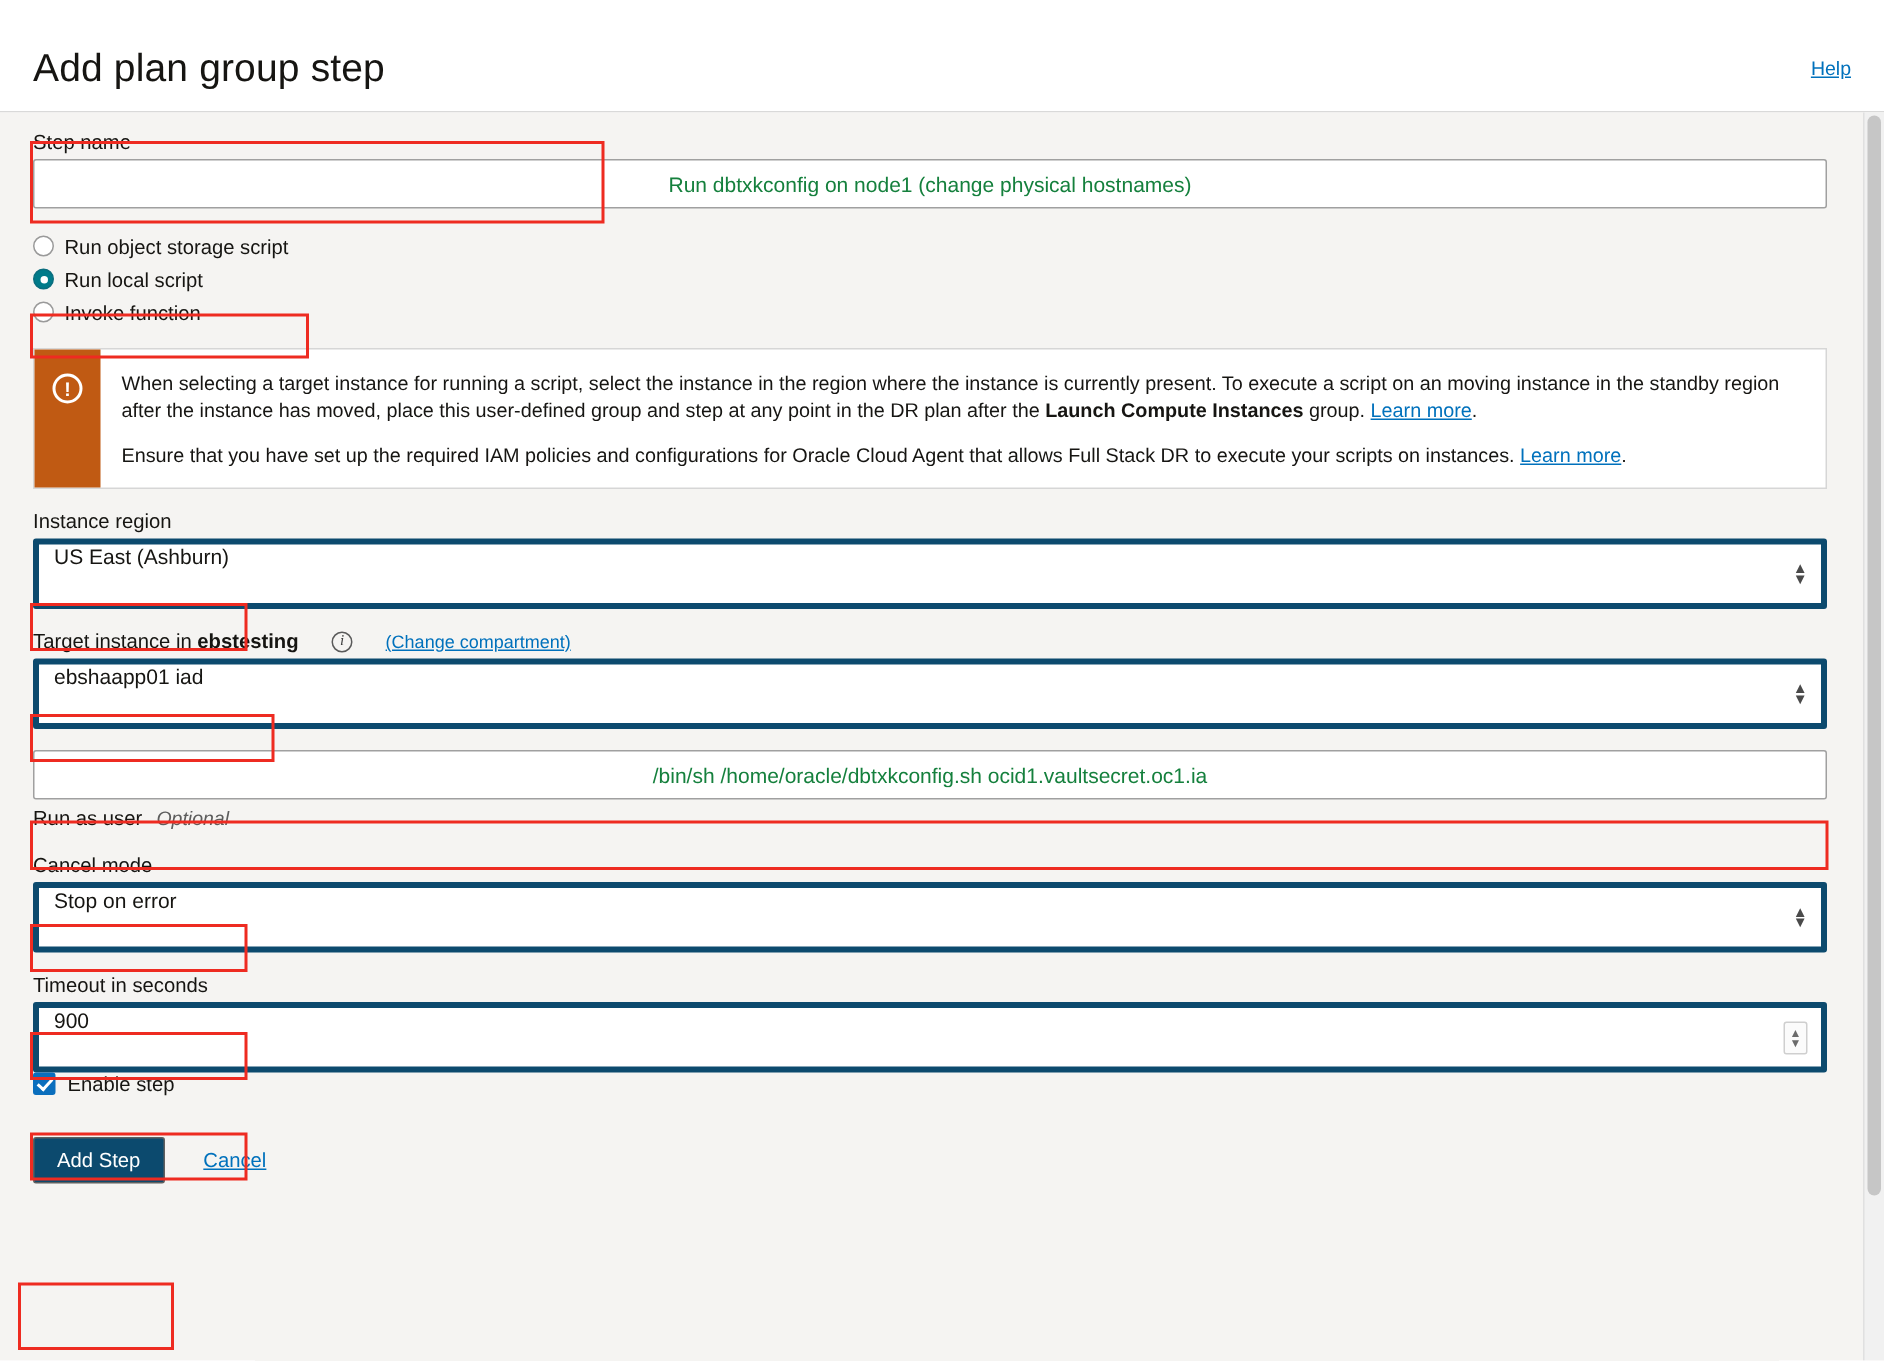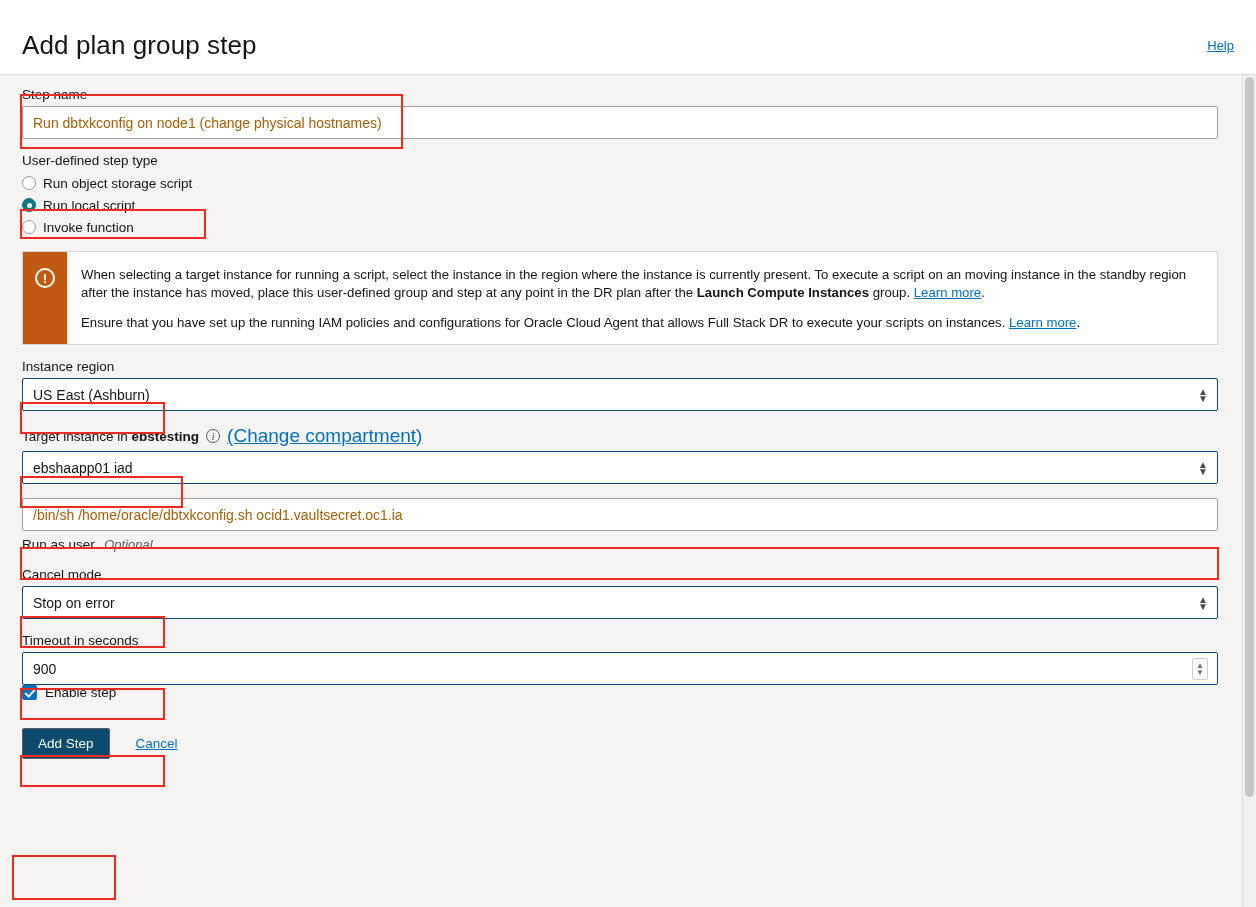--- a/index.html
+++ b/index.html
@@ -59,37 +59,37 @@
   .group { margin-bottom: 0; }
 
   .text-input {
     width: 1196px;
     height: 33px;
     box-sizing: border-box;
     border: 1px solid #a0a0a0;
     border-radius: 2px;
     background: #ffffff;
     font-size: 14px;
-    color: #a16207;
+    color: #15803d;
     padding: 0 10px;
     font-family: "Liberation Sans", sans-serif;
     outline: none;
+    text-align: center;
   }
   .select-like {
     width: 1196px;
-    height: 33px;
-    box-sizing: border-box;
-    border: 1px solid #0c4a6e;
+    height: 47px;
+    box-sizing: border-box;
+    border: 4px solid #0c4a6e;
     border-radius: 2px;
     background: #ffffff;
     font-size: 14px;
     color: #161512;
     padding: 0 10px;
     display: flex;
-    align-items: center;
     position: relative;
   }
   .select-like .caret {
     position: absolute;
     right: 9px;
     top: 0;
     bottom: 0;
     display: flex;
     flex-direction: column;
     justify-content: center;
@@ -271,73 +271,72 @@
   .scrollbar .thumb {
     position: absolute;
     top: 2px;
     left: 2px;
     width: 9px;
     height: 720px;
     background: #c6c6c6;
     border-radius: 5px;
   }
 
-  .inline-label-row { display: flex; align-items: center; gap: 7px; }
+  .inline-label-row { display: flex; align-items: center; gap: 22px; }
   .info-circle {
     width: 14px; height: 14px;
     border-radius: 50%;
     border: 1px solid #5a5a5a;
     color: #3d3d3d;
     font-size: 10px;
     font-style: italic;
     display: flex; align-items: center; justify-content: center;
     font-family: "Liberation Serif", serif;
     box-sizing: border-box;
   }
-  .change-comp { font-size: 19px; color: #0071bc; text-decoration: underline; cursor: pointer; }
+  .change-comp { font-size: 12px; color: #0071bc; text-decoration: underline; cursor: pointer; }
   .optional-text { font-style: italic; color: #5c5c5c; font-size: 13px; margin-left: 5px; }
 </style>
 </head>
 <body>
 
 <div class="header">
   <div class="page-title">Add plan group step</div>
   <div class="help-link">Help</div>
 </div>
 
 <div class="body-wrap">
 
   <div class="group">
     <label class="field-label">Step name</label>
     <input class="text-input" type="text" value="Run dbtxkconfig on node1 (change physical hostnames)" style="">
   </div>
 
   <div class="group" style="margin-top:14px;">
-    <label class="field-label">User-defined step type</label>
     <div class="radio-row">
       <span class="radio"></span>
       <span class="radio-label">Run object storage script</span>
     </div>
     <div class="radio-row">
       <span class="radio checked"></span>
       <span class="radio-label">Run local script</span>
     </div>
     <div class="radio-row">
       <span class="radio"></span>
       <span class="radio-label">Invoke function</span>
     </div>
   </div>
 
   <div class="banner">
     <div class="banner-icon-col">
       <div class="banner-icon">!</div>
     </div>
     <div class="banner-text">
       <p><span>When selecting a target instance for running a script, select the instance in the region where the instance is currently present. To execute a script on an moving instance in the standby region after the instance has moved, place this user-defined group and step at any point in the DR plan after the </span><b>Launch Compute Instances</b><span> group. </span><a>Learn more</a><span>.</span></p>
-      <p><span>Ensure that you have set up the running IAM policies and configurations for Oracle Cloud Agent that allows Full Stack DR to execute your scripts on instances. </span><a>Learn more</a><span>.</span></p>
+      <p><span>Ensure that you have set up the required IAM policies and configurations for Oracle Cloud Agent that allows Full Stack DR to execute your scripts on instances. </span><a>Learn more</a><span>.</span></p>
     </div>
   </div>
 
   <div class="group" style="margin-top:14px;">
     <label class="field-label">Instance region</label>
     <div class="select-like">
       <span>US East (Ashburn)</span>
       <span class="caret">
         <span>▲</span>
           <span>▼</span>

